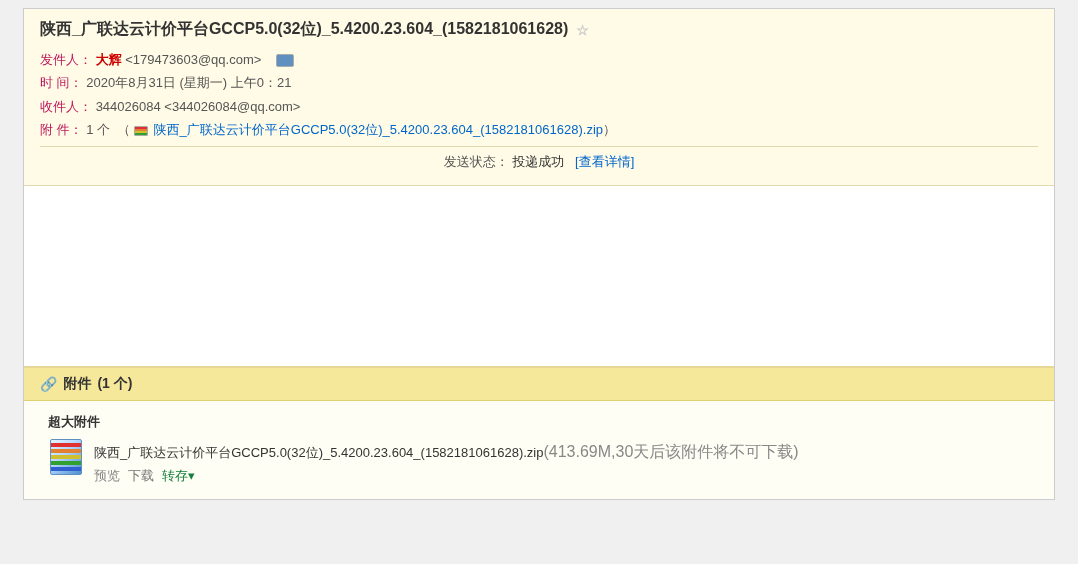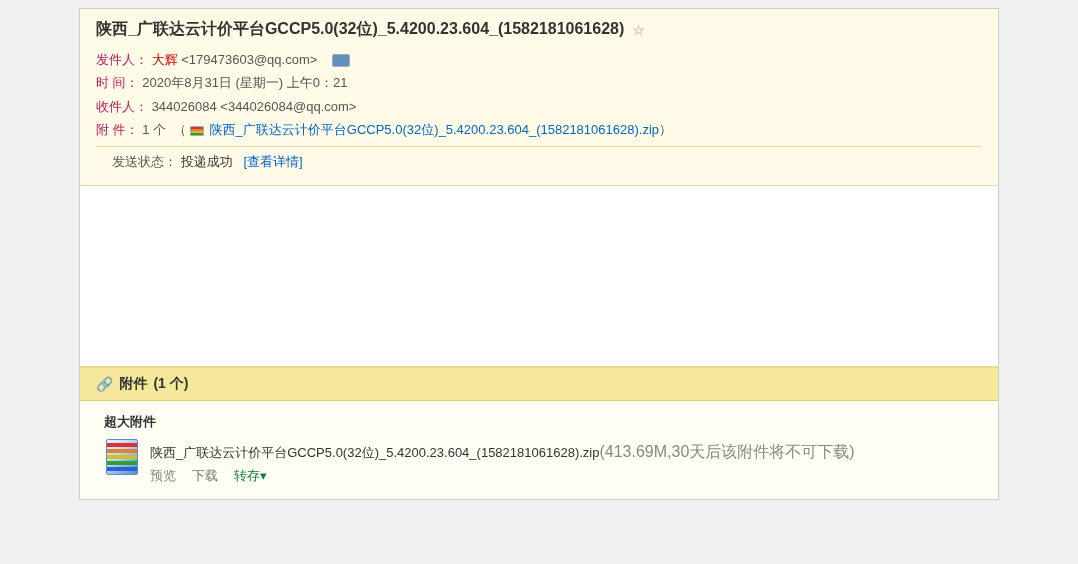--- a/index.html
+++ b/index.html
@@ -8,21 +8,21 @@
       font-size: 13px;
       background: #f0f0f0;
       width: 1078px;
       min-height: 564px;
     }
     .email-container {
       background: #fff;
       margin: 0;
       padding: 0;
       border: 1px solid #ccc;
-      width: 920px;
+      width: 1032px;
       margin: 8px auto;
     }
     .email-header {
       background: #fffbe6;
       border-bottom: 1px solid #e0d9b0;
       padding: 10px 16px 8px 16px;
     }
     .email-title {
       font-size: 16px;
       font-weight: bold;
@@ -41,33 +41,34 @@
       line-height: 1.8;
       color: #555;
       font-size: 13px;
     }
     .meta-label {
       color: #be185d;
       display: inline;
     }
     .sender-name {
       color: #c00;
-      font-weight: normal;
+      font-weight: bold;
     }
     .attachment-link {
       color: #06c;
       text-decoration: none;
     }
     .status-bar {
       background: #fffbe6;
       border-top: 1px solid #e0d9b0;
       padding: 6px 16px;
       color: #555;
       font-size: 13px;
       margin-top: 4px;
+      text-align: center;
     }
     .status-success {
       color: #333;
       font-weight: normal;
     }
     .status-link {
       color: #06c;
       text-decoration: none;
     }
     .email-body {
@@ -147,21 +148,21 @@
       color: #333;
       font-size: 13px;
       line-height: 1.6;
     }
     .attachment-meta {
       color: #888;
       font-size: 16px;
     }
     .attachment-actions {
       display: flex;
-      gap: 16px;
+      gap: 8px;
       margin-top: 3px;
       font-size: 13px;
     }
     .action-preview { color: #888; }
     .action-download { color: #737373; text-decoration: none; cursor: pointer; }
     .action-save { color: #15803d; text-decoration: none; cursor: pointer; }
   </style>
 </head>
 <body>
 

